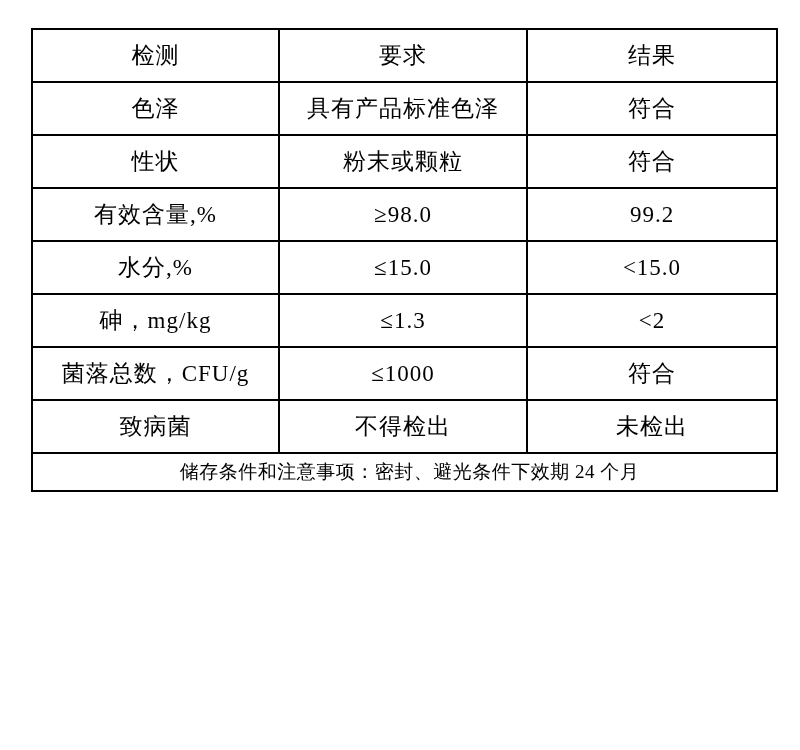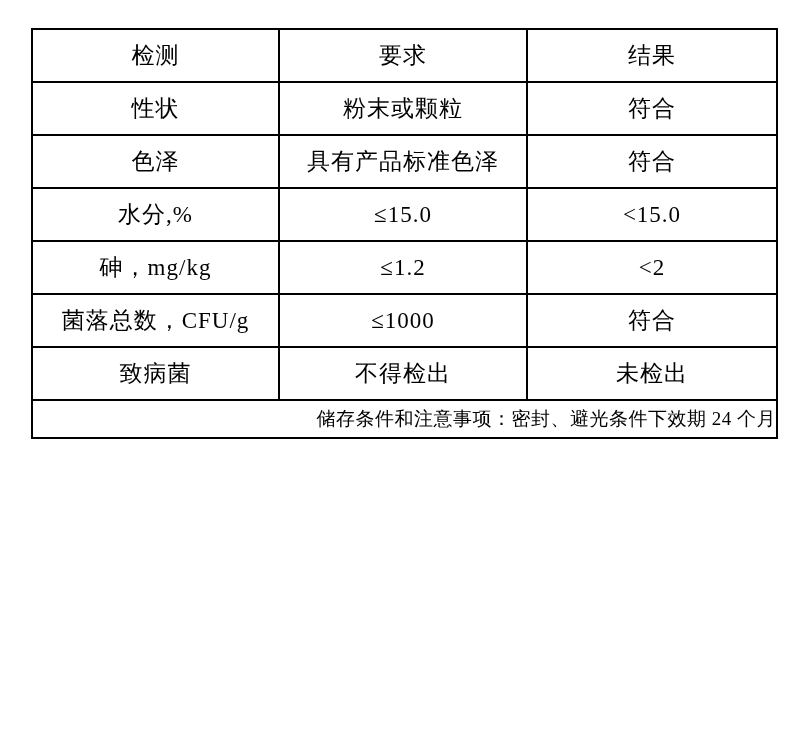--- a/index.html
+++ b/index.html
@@ -38,21 +38,21 @@
     font-size: 23px;
     font-weight: normal;
     height: 51px;
     padding: 0;
     letter-spacing: 1px;
     overflow: hidden;
     white-space: nowrap;
   }
   tfoot td.footnote {
     height: 36px;
-    text-align: right;
+    text-align: center;
     padding: 0 0 0 10px;
     font-size: 19px;
     letter-spacing: 0.5px;
   }
 </style>
 </head>
 <body>
 
 <div class="page">
   <table class="spec-table">
@@ -63,37 +63,42 @@
     </colgroup>
     <thead>
       <tr>
         <th>检测</th>
         <th>要求</th>
         <th>结果</th>
       </tr>
     </thead>
     <tbody id="spec-rows">
         <tr>
+          <td>色泽</td>
+          <td>具有产品标准色泽</td>
+          <td>符合</td>
+        </tr>
+        <tr>
           <td>性状</td>
           <td>粉末或颗粒</td>
           <td>符合</td>
         </tr>
         <tr>
-          <td>色泽</td>
-          <td>具有产品标准色泽</td>
-          <td>符合</td>
+          <td>有效含量,%</td>
+          <td>≥98.0</td>
+          <td>99.2</td>
         </tr>
         <tr>
           <td>水分,%</td>
           <td>≤15.0</td>
           <td>&lt;15.0</td>
         </tr>
         <tr>
           <td>砷，mg/kg</td>
-          <td>≤1.2</td>
+          <td>≤1.3</td>
           <td>&lt;2</td>
         </tr>
         <tr>
           <td>菌落总数，CFU/g</td>
           <td>≤1000</td>
           <td>符合</td>
         </tr>
         <tr>
           <td>致病菌</td>
           <td>不得检出</td>

